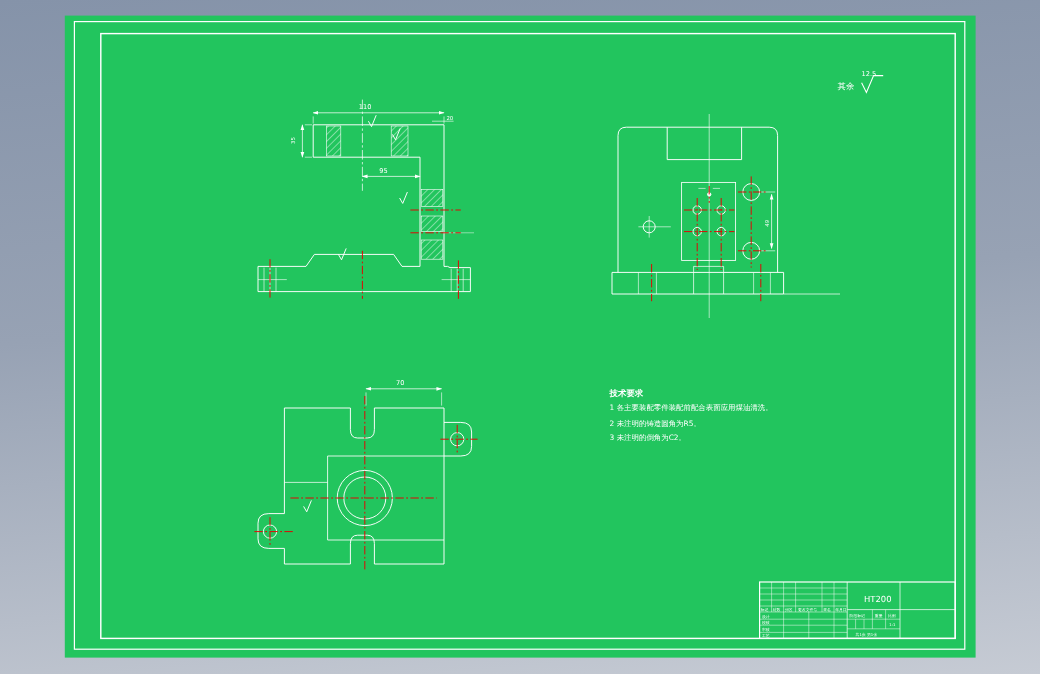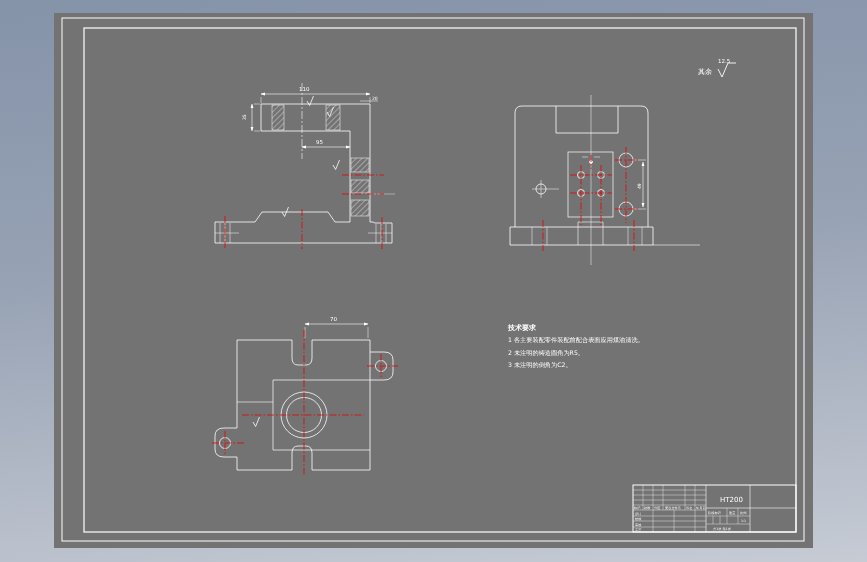--- a/index.html
+++ b/index.html
@@ -4,21 +4,21 @@
 <style>
   html,body{margin:0;padding:0;}
   body{
     width:867px;height:562px;overflow:hidden;
     font-family:"DejaVu Sans",sans-serif;
     background:linear-gradient(175deg,#8593a9 0%,#97a2b4 45%,#c6cbd4 100%);
   }
   .desktop{position:relative;width:867px;height:562px;}
   .cad-canvas{
     position:absolute;left:54px;top:13px;width:759px;height:535px;
-    background:#737373;
+    background:#22c55e;
   }
   svg text{fill:#fff;}
   .dimtxt{font-size:5.5px;}
   .smalltxt{font-size:4.5px;}
   .tb-label{font-size:3.2px;}
   .notes-title{font-size:7px;font-weight:bold;}
   .notes-line{font-size:6.2px;}
   .rough-big{font-size:7px;}
   .rough-val{font-size:5.5px;}
   .mat-txt{font-size:7px;}

